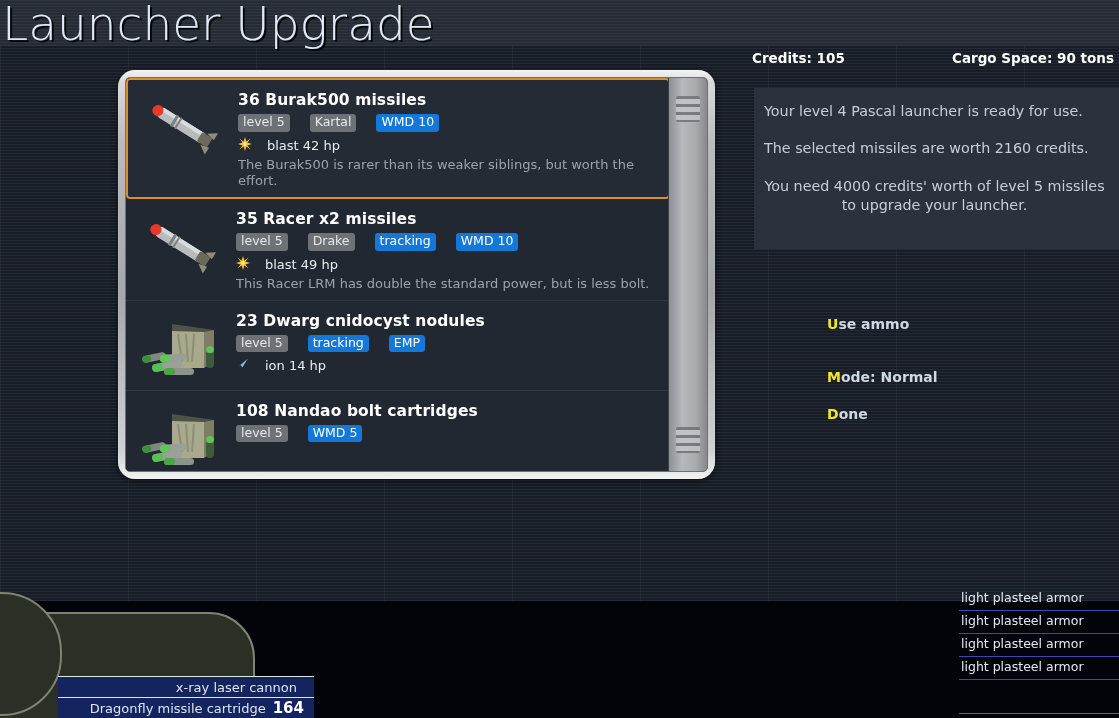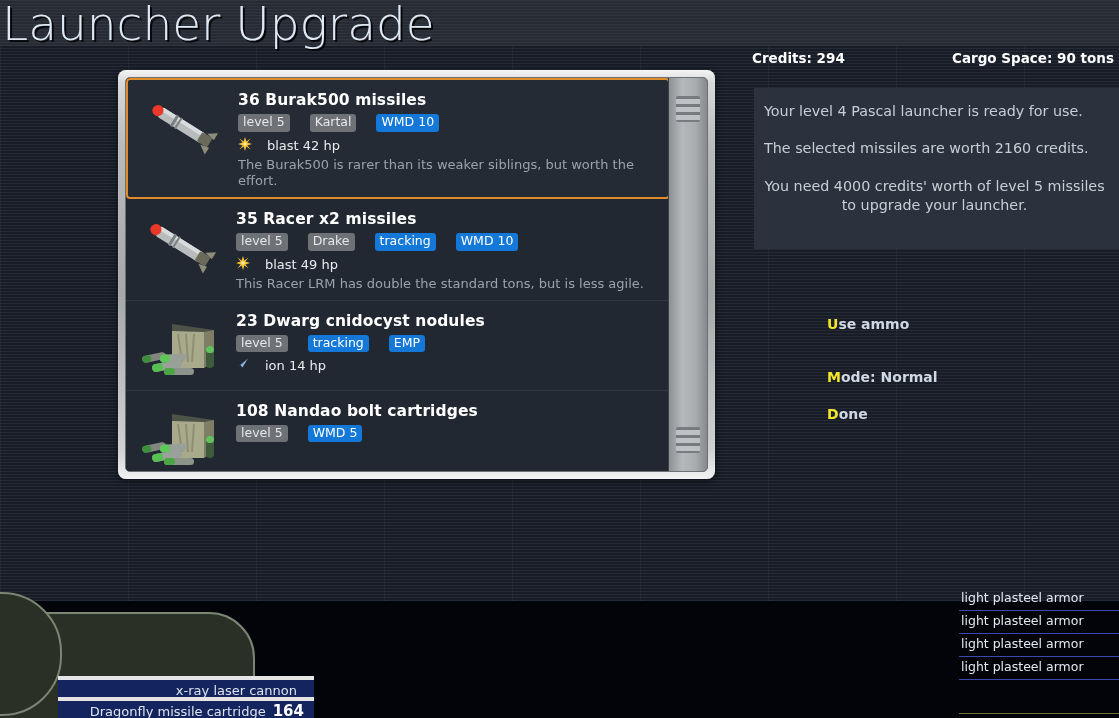--- a/index.html
+++ b/index.html
@@ -76,21 +76,21 @@
     white-space: nowrap;
   }
 
   
   .list-panel {
     position: absolute;
     left: 118px;
     top: 70px;
     width: 597px;
     height: 409px;
-    border-radius: 8px;
+    border-radius: 17px;
     background: linear-gradient(to bottom, #f4f4f4 0%, #d8d9da 3%, #b9bbbd 18%, #a5a8ab 55%, #cfd1d3 93%, #f2f2f2 100%);
     box-shadow: 0 2px 6px rgba(0,0,0,0.55), inset 0 0 1px rgba(255,255,255,0.9);
     padding: 7px;
     box-sizing: border-box;
   }
   .list-inner {
     position: relative;
     width: 100%;
     height: 100%;
     border-radius: 5px;
@@ -265,21 +265,21 @@
   .bar-stack {
     position: absolute;
     left: 58px;
     top: 676px;
     width: 256px;
   }
   .ship-bar {
     position: relative;
     height: 21px;
     background: #14245e;
-    border-top: 4px solid #e5e5e5;
+    border-top: 1px solid #e5e5e5;
     color: #dde4ee;
     font-size: 13px;
     text-align: right;
     padding-right: 10px;
     box-sizing: border-box;
     line-height: 21px;
     white-space: nowrap;
   }
   .ship-bar .amount {
     font-weight: bold;
@@ -318,21 +318,21 @@
 
 <div id="screen">
 
   <div class="bg-grid"></div>
   <div class="bg-top-dark"></div>
   <div class="bg-bottom-black"></div>
 
   <div class="page-title">Launcher Upgrade</div>
 
   <div class="topbar">
-    <span class="credits">Credits: 294</span>
+    <span class="credits">Credits: 105</span>
     <span class="cargo">Cargo Space:  90 tons</span>
   </div>
 
   <div class="list-panel">
     <div class="list-inner">
       <div class="list-body" id="list-body">
           <div class="item-row selected">
     <div class="item-flex">
       <div class="item-thumb"><svg width="108" height="72" viewBox="0 0 108 72">
     <g transform="rotate(32 54 36)">
@@ -379,21 +379,21 @@
       <div class="item-info">
         <div class="item-title">35 Racer x2 missiles</div>
         <div class="tag-row"><span class="tag gray">level 5</span><span class="tag gray">Drake</span><span class="tag blue">tracking</span><span class="tag blue">WMD 10</span></div>
         <div class="stat-row">
           <span><svg class="stat-icon" width="14" height="14" viewBox="0 0 20 20">
     <path d="M10 0 L12 6.5 L18 2 L13.5 8 L20 10 L13.5 12 L18 18 L12 13.5 L10 20 L8 13.5 L2 18 L6.5 12 L0 10 L6.5 8 L2 2 L8 6.5 Z" fill="#f2c033"></path>
     <circle cx="10" cy="10" r="2.6" fill="#fff8d0" opacity="0.75"></circle>
   </svg></span>
           <span>blast 49 hp</span>
         </div>
-        <div class="item-desc">This Racer LRM has double the standard tons, but is less agile.</div>
+        <div class="item-desc">This Racer LRM has double the standard power, but is less bolt.</div>
       </div>
     </div>
           </div>
           <div class="item-row">
     <div class="item-flex">
       <div class="item-thumb"><svg width="108" height="72" viewBox="0 0 108 72">
     <path d="M46 14 L88 20 L88 26 L46 21 Z" fill="#4e5347"></path>
     <path d="M46 21 L46 58 L78 58 L78 22 Z" fill="#a9a98b"></path>
     <path d="M78 22 L88 20 L88 52 L78 58 Z" fill="#7e7e66"></path>
     <path d="M52 24 L56 52 M60 24 L62 52 M68 24 L66 52" stroke="#8e8e74" stroke-width="2" fill="none"></path>

